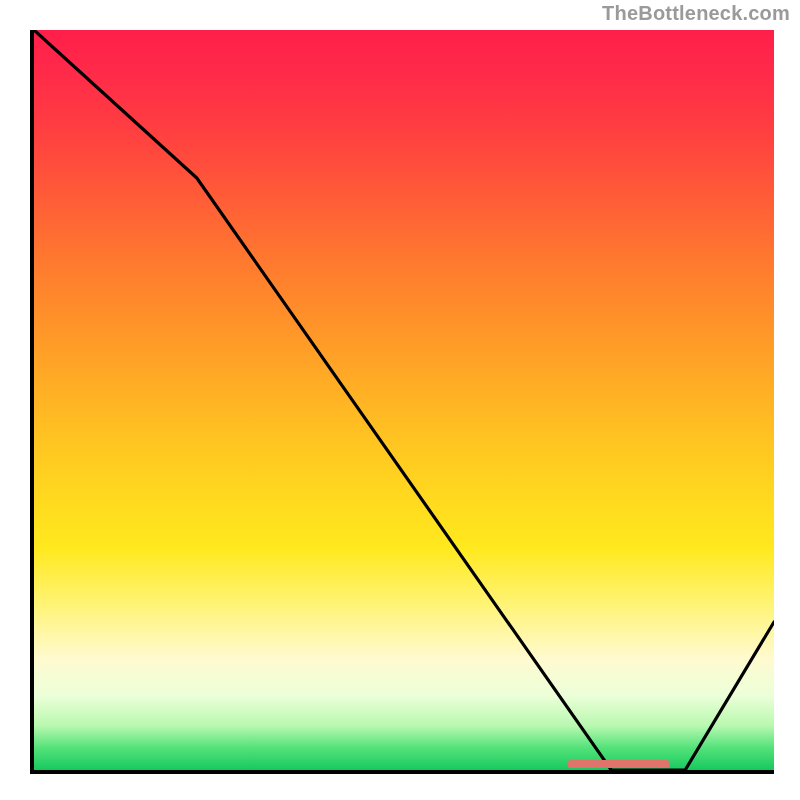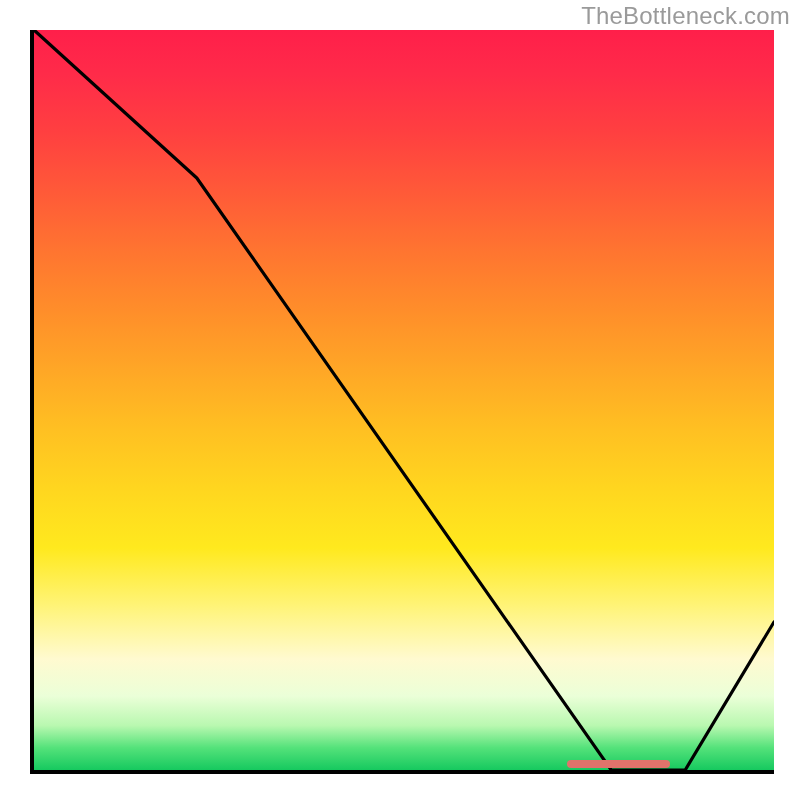--- a/index.html
+++ b/index.html
@@ -14,22 +14,22 @@
   .wrap {
     position: relative;
     width: 800px;
     height: 800px;
   }
   .attribution {
     position: absolute;
     top: 2px;
     right: 10px;
     color: #9a9a9a;
-    font-size: 24px;
-    font-weight: 400;
+    font-size: 20px;
+    font-weight: 700;
     letter-spacing: 0.2px;
     text-align: center;
   }
   .plot-area {
     position: absolute;
     left: 30px;
     top: 30px;
     width: 740px;
     height: 740px;
     border-left: 4px solid #000;

